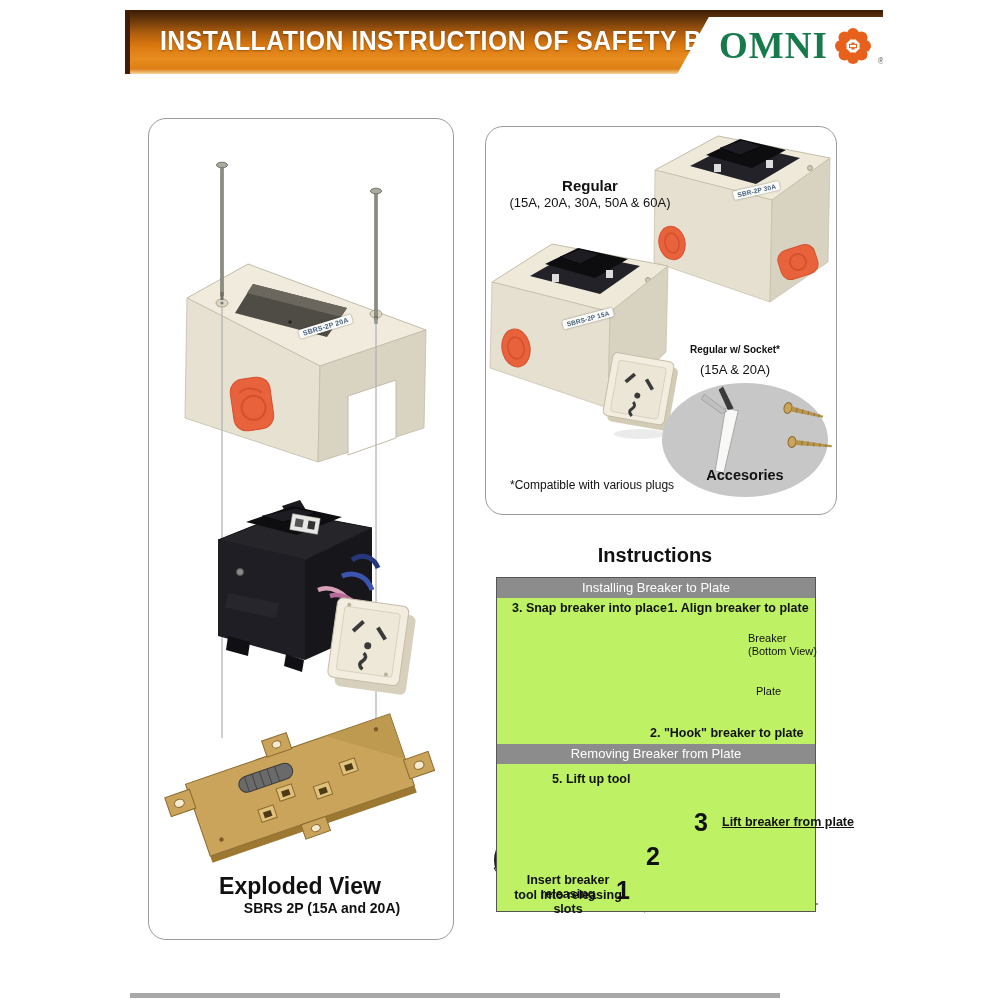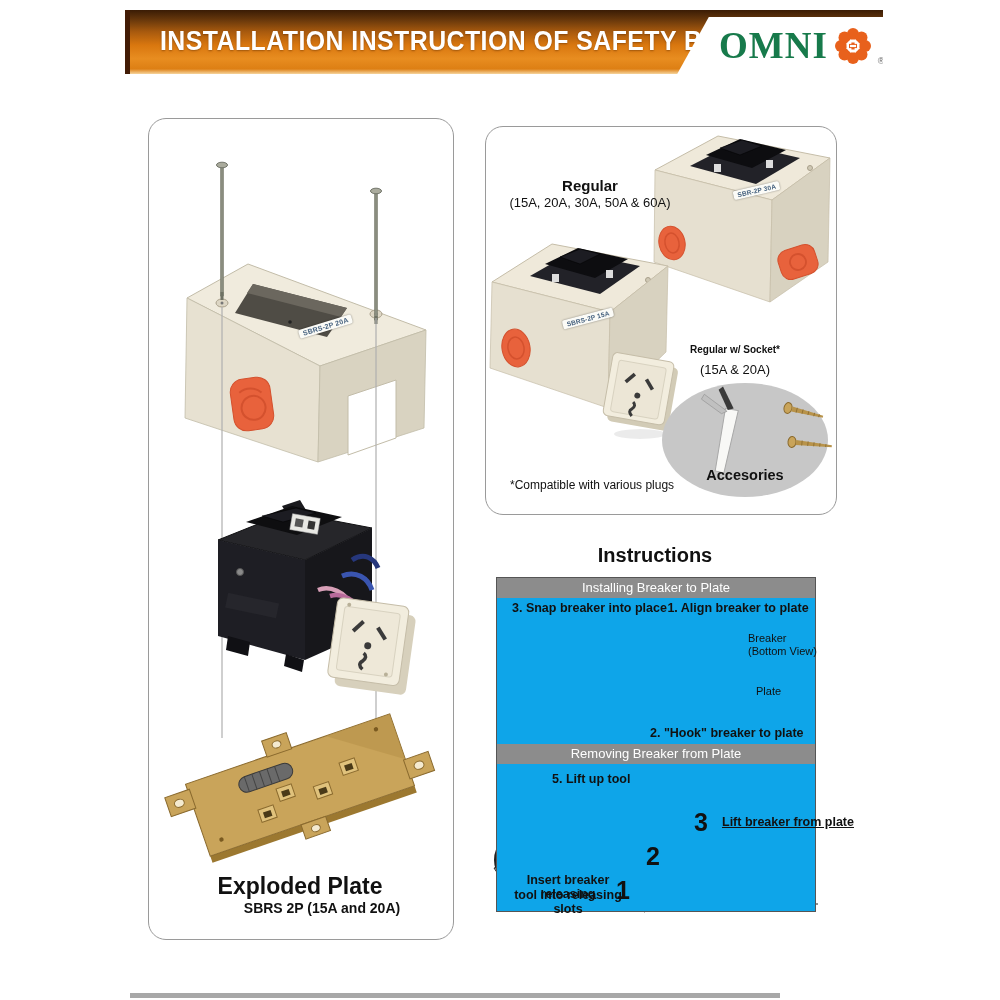--- a/index.html
+++ b/index.html
@@ -40,21 +40,21 @@
 
   .regular-title{left:505px;top:177px;width:170px;font-size:15px;}
   .regular-sub{left:505px;top:195px;width:170px;font-size:13px;}
   .socket-title{left:650px;top:344px;width:170px;font-size:10px;}
   .socket-sub{left:650px;top:362px;width:170px;font-size:13px;}
   .accessories-lbl{left:670px;top:467px;width:150px;font-size:14.5px;}
   .footnote{left:510px;top:478px;font-size:12px;}
 
   .instructions-title{left:496px;top:544px;width:318px;font-size:20px;}
   .inst-box{position:absolute;left:496px;top:577px;width:318px;height:333px;
-            border:1.5px solid #555;background:#0ea5e9;}
+            border:1.5px solid #555;background:#bef264;}
   .inst-bar{position:absolute;left:0;right:0;height:20px;background:#8c8c8c;color:#fff;
             text-align:center;font-size:13px;line-height:20px;font-weight:normal;}
   .bar2{top:166px;}
 
   .step{font-size:12.5px;}
   .tiny{font-size:11px;}
   .bignum{font-size:25px;font-weight:bold;}
 
   .sticker{position:absolute;background:#fbfbf7;color:#44607e;font-size:7px;font-weight:bold;
            padding:1px 4px;border-radius:2px;box-shadow:0 0 2px rgba(0,0,0,.45);
@@ -348,21 +348,21 @@
       <path d="M644,912 L672,898 L678,904" stroke-width="1.3"></path>
       <path d="M572,872 L554,859" stroke-width="1"></path>
       <polygon points="556,864 550,855 560,856" fill="#222" stroke="none"></polygon>
     </g>
   </svg>
 
   <div class="sticker" style="left:298px;top:322px;transform:rotate(-17deg);">SBRS-2P 20A</div>
   <div class="sticker" style="left:733px;top:186px;transform:rotate(-13deg);font-size:6.5px;">SBR-2P 30A</div>
   <div class="sticker" style="left:562px;top:314px;transform:rotate(-15deg);font-size:6.5px;">SBRS-2P 15A</div>
 
-  <div class="lbl bold ctr caption-title">Exploded Plate</div>
+  <div class="lbl bold ctr caption-title">Exploded View</div>
   <div class="lbl bold ctr caption-sub">SBRS 2P (15A and 20A)</div>
 
   <div class="lbl bold ctr regular-title">Regular</div>
   <div class="lbl ctr regular-sub">(15A, 20A, 30A, 50A &amp; 60A)</div>
   <div class="lbl bold ctr socket-title">Regular w/ Socket*</div>
   <div class="lbl ctr socket-sub">(15A &amp; 20A)</div>
   <div class="lbl bold ctr accessories-lbl">Accesories</div>
   <div class="lbl footnote">*Compatible with various plugs</div>
 
   <div class="lbl bold ctr instructions-title">Instructions</div>

